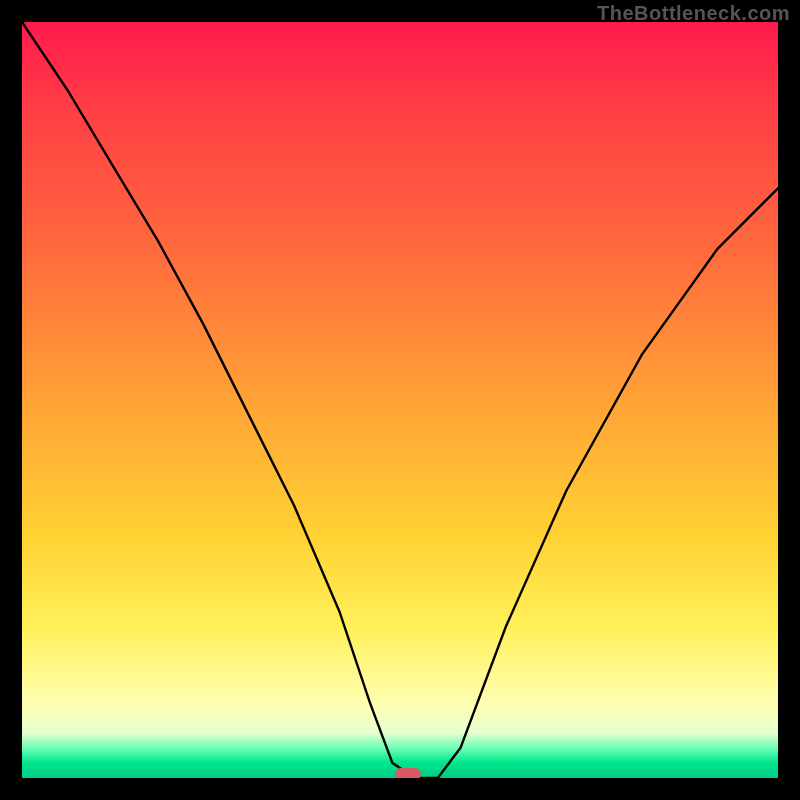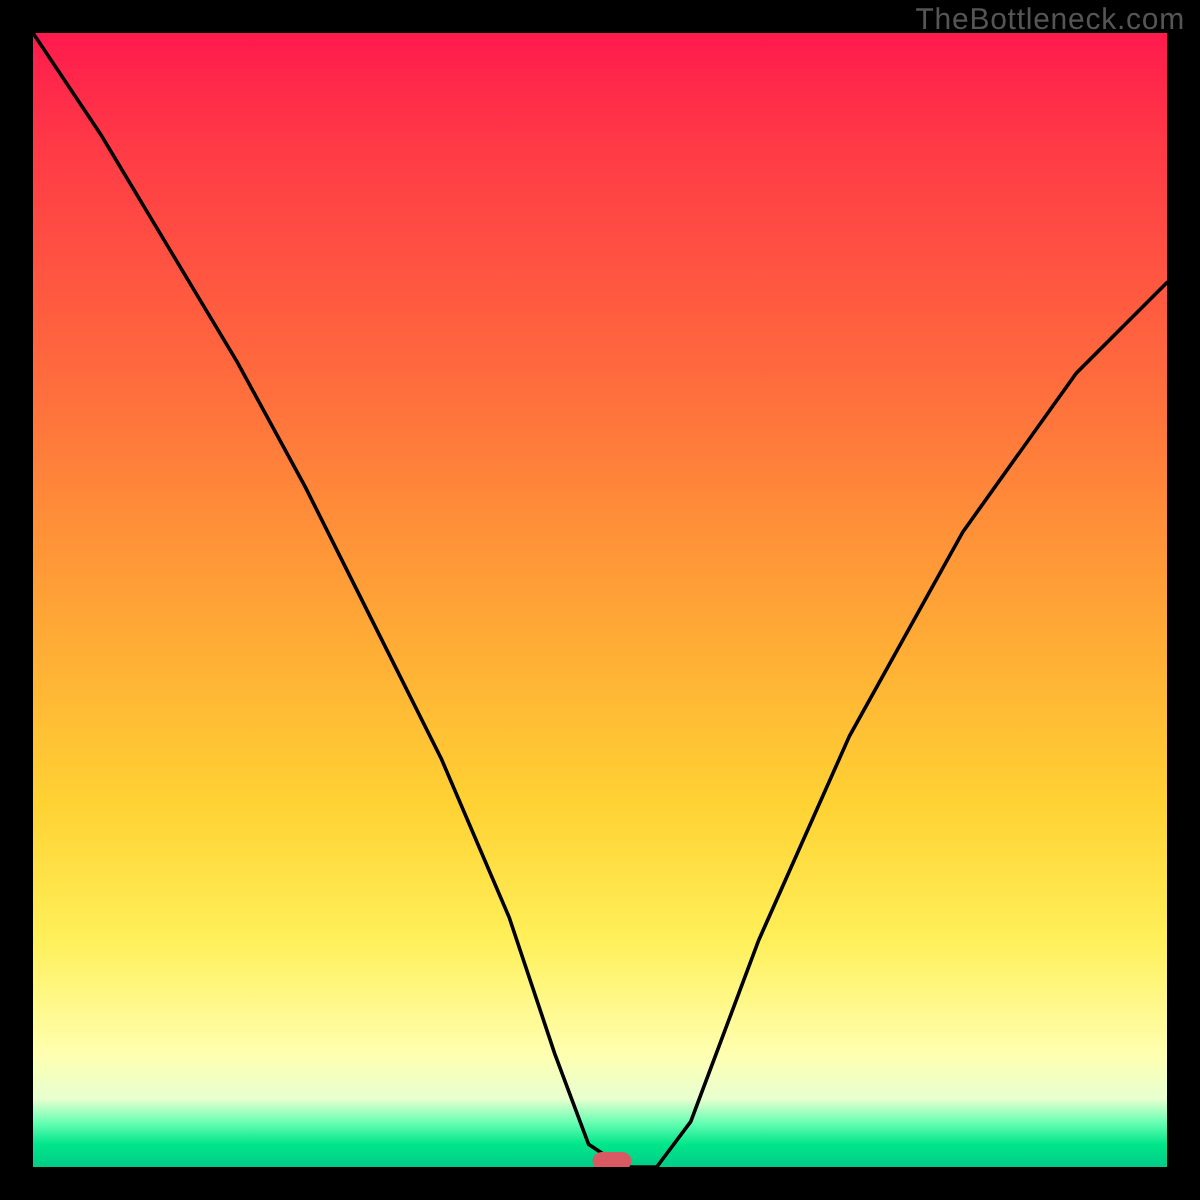--- a/index.html
+++ b/index.html
@@ -16,21 +16,21 @@
     width: 800px;
     height: 800px;
     background: #000;
   }
   .watermark {
     position: absolute;
     top: 2px;
     right: 10px;
     color: #555;
     font-size: 20px;
-    font-weight: 400;
+    font-weight: 700;
     letter-spacing: 0.5px;
     z-index: 50;
     margin-left: 40px;
   }
   .plot-area {
     position: absolute;
     left: 22px;
     top: 22px;
     width: 756px;
     height: 756px;

